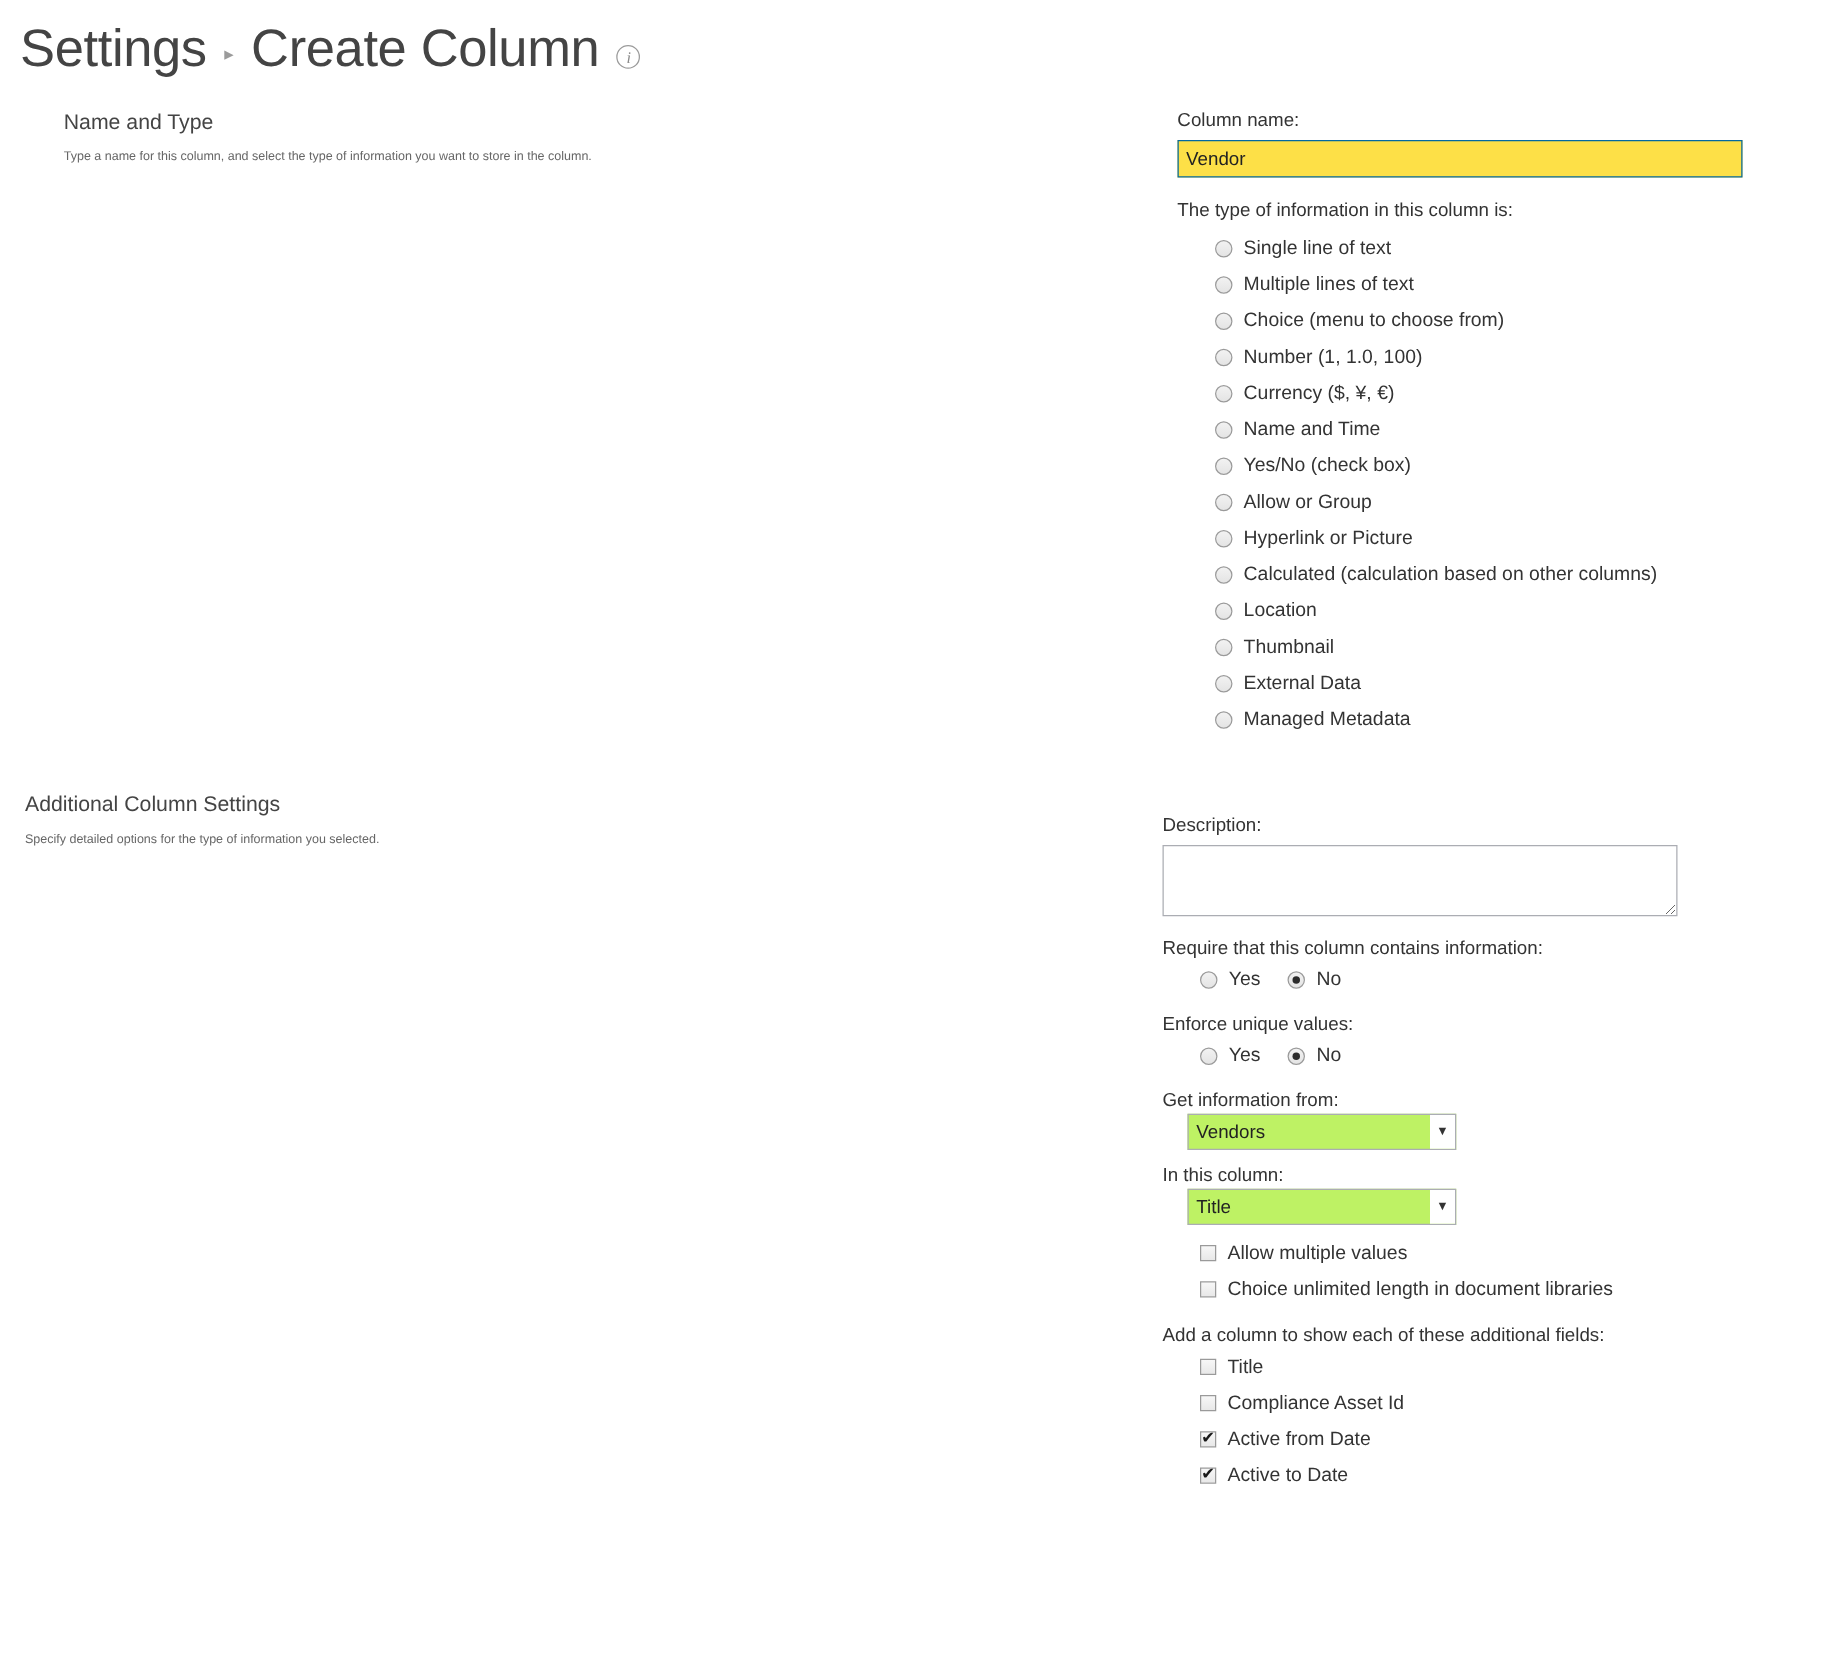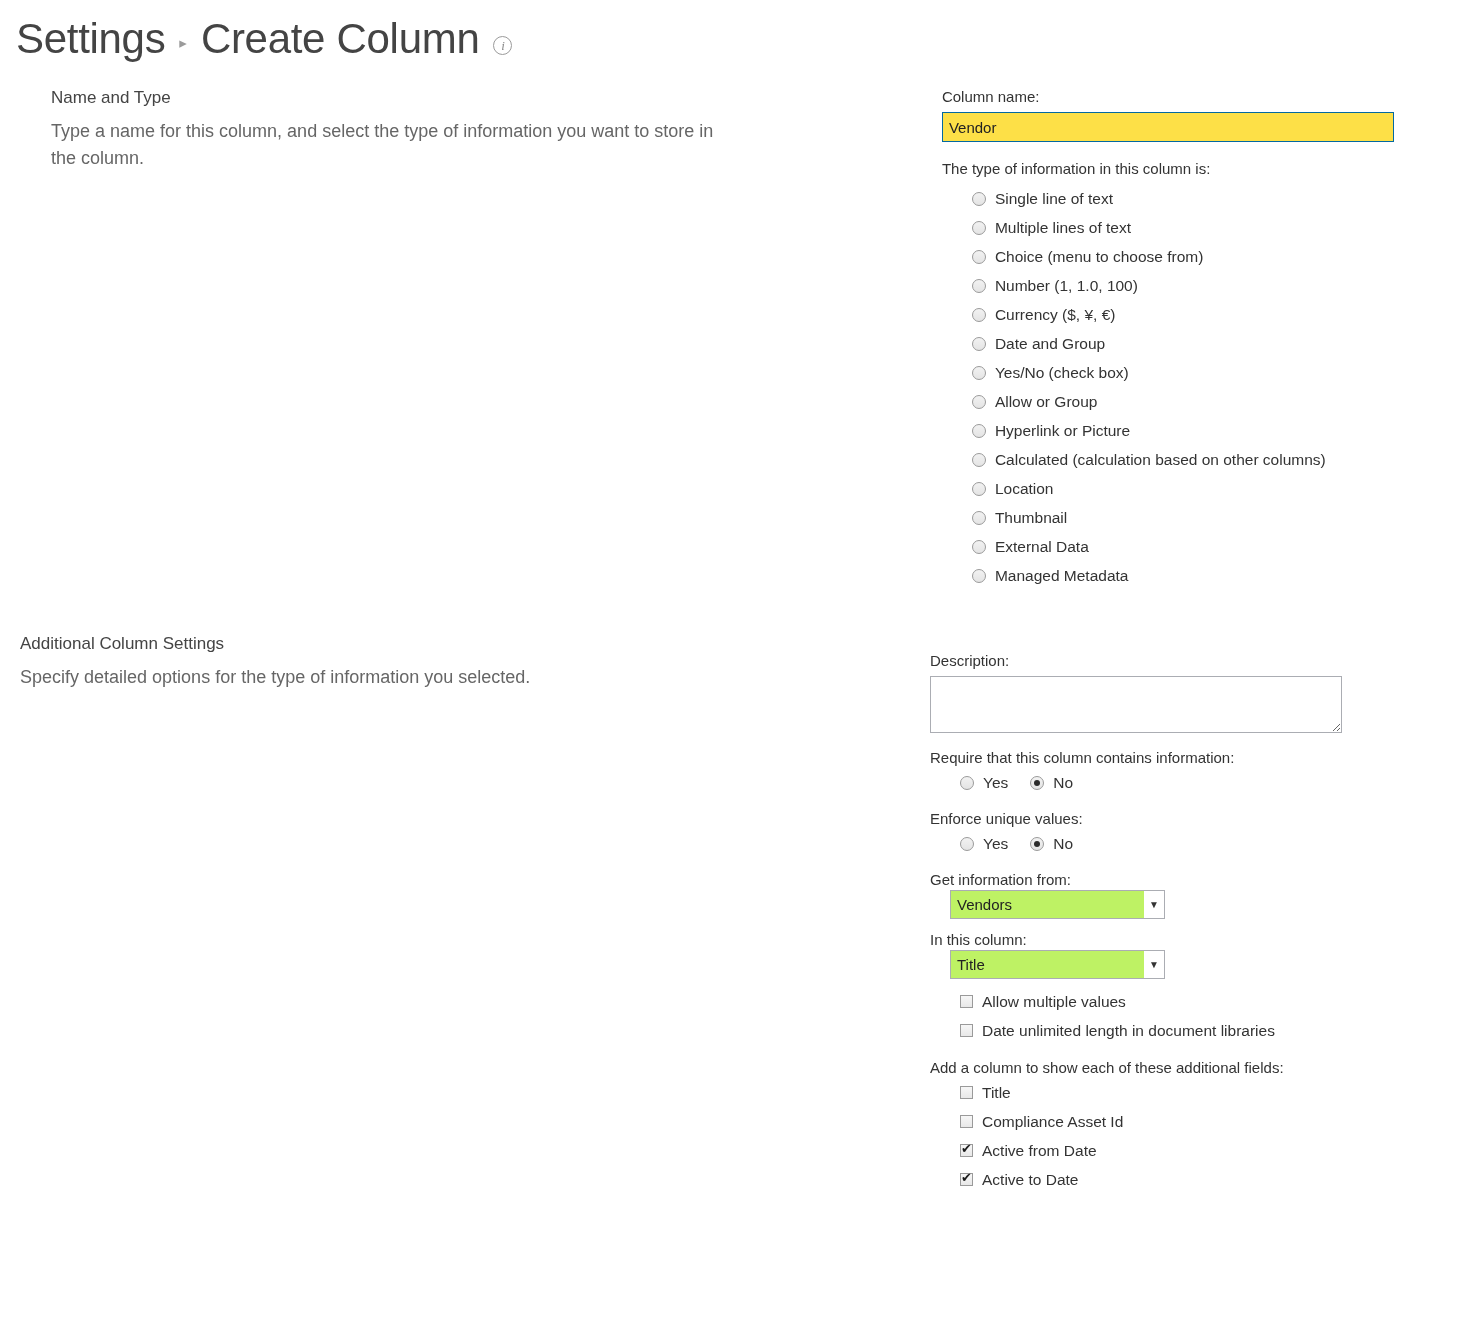--- a/index.html
+++ b/index.html
@@ -73,21 +73,21 @@
   .right-col {
     width: 541px;
   }
   .sec-title {
     font-size: 17px;
     color: #444444;
     font-weight: 400;
     margin-bottom: 10px;
   }
   .sec-desc {
-    font-size: 18px;
+    font-size: 10px;
     color: #666666;
     line-height: 1.5;
     max-width: 690px;
   }
 
   
   .field-label {
     font-size: 15px;
     color: #333333;
     margin-bottom: 7px;
@@ -238,21 +238,21 @@
         <div class="radio-row">
           <span class="radio"></span>
           <span class="opt-label">Number (1, 1.0, 100)</span>
         </div>
         <div class="radio-row">
           <span class="radio"></span>
           <span class="opt-label">Currency ($, ¥, €)</span>
         </div>
         <div class="radio-row">
           <span class="radio"></span>
-          <span class="opt-label">Date and Group</span>
+          <span class="opt-label">Name and Time</span>
         </div>
         <div class="radio-row">
           <span class="radio"></span>
           <span class="opt-label">Yes/No (check box)</span>
         </div>
         <div class="radio-row">
           <span class="radio"></span>
           <span class="opt-label">Allow or Group</span>
         </div>
         <div class="radio-row">
@@ -328,21 +328,21 @@
         <span class="arrow">▼</span>
       </div>
 
       <div class="spacer-8"></div>
       <div class="check-row">
         <span class="chk"></span>
         <span class="opt-label">Allow multiple values</span>
       </div>
       <div class="check-row">
         <span class="chk"></span>
-        <span class="opt-label">Date unlimited length in document libraries</span>
+        <span class="opt-label">Choice unlimited length in document libraries</span>
       </div>
 
       <div class="block-label" style="margin-top:14px;">Add a column to show each of these additional fields:</div>
       <div>
         <div class="check-row">
           <span class="chk"></span>
           <span class="opt-label">Title</span>
         </div>
         <div class="check-row">
           <span class="chk"></span>

